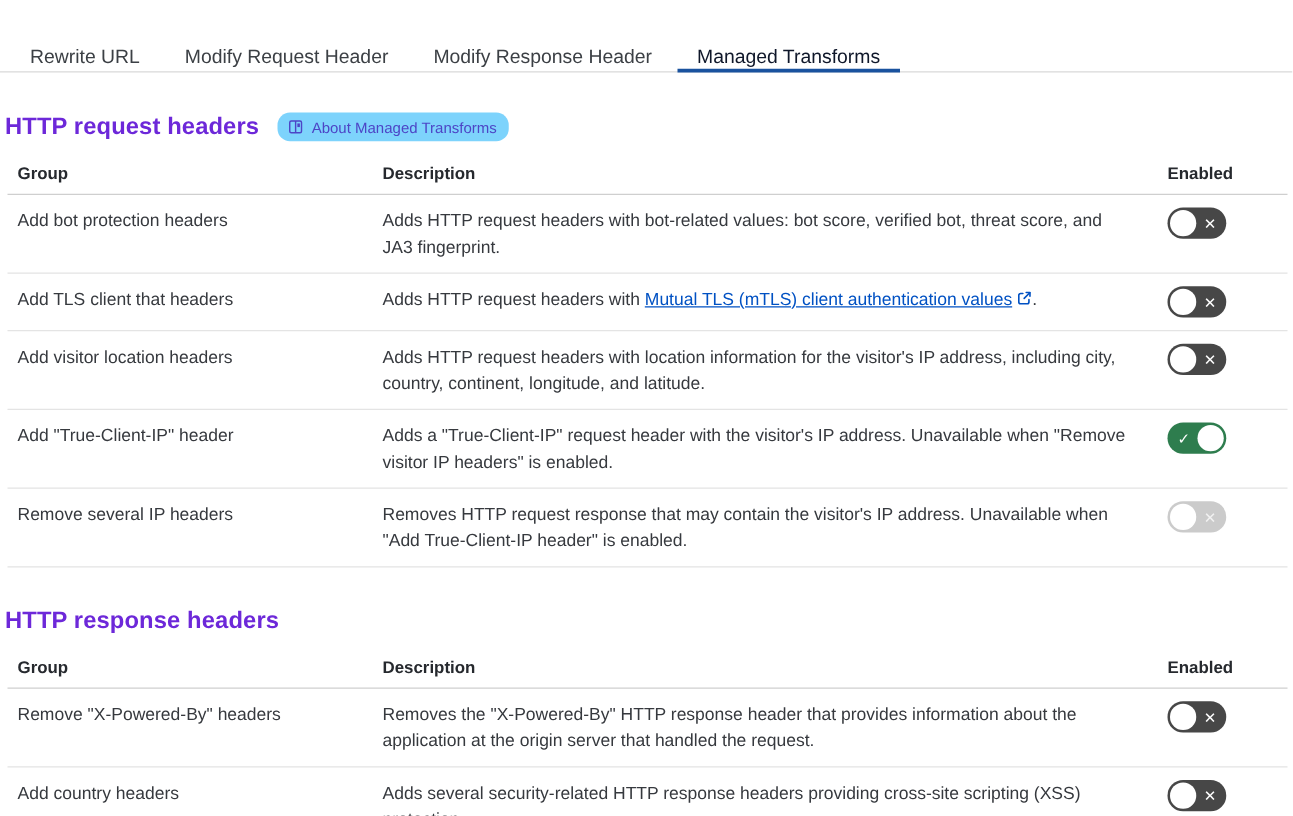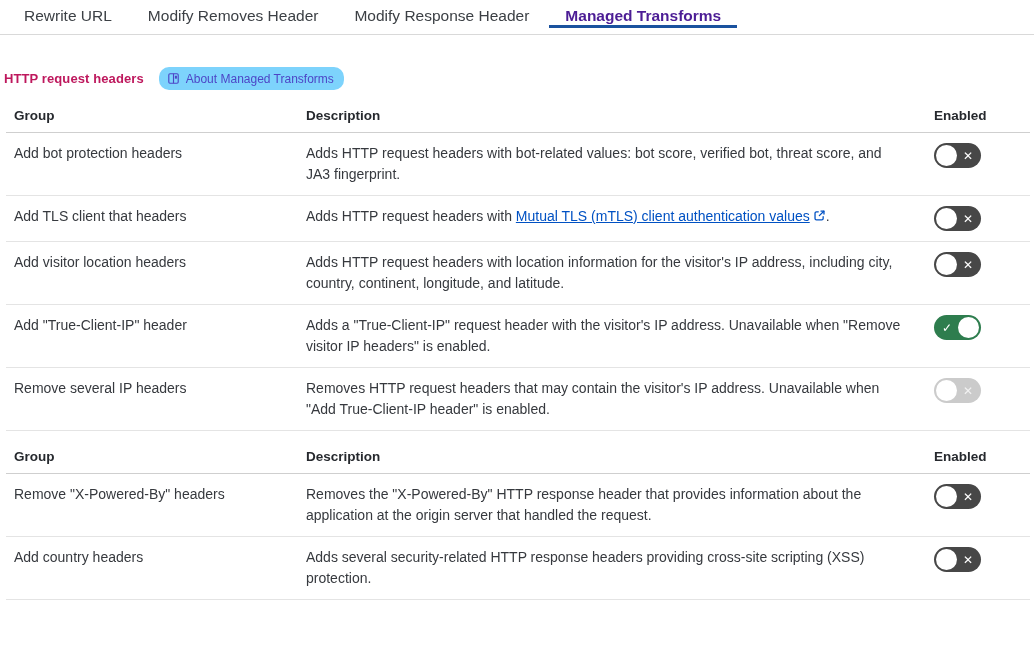--- a/index.html
+++ b/index.html
@@ -8,55 +8,55 @@
     font-family: "Liberation Sans", sans-serif;
     color: #36393e;
     width: 1034px;
     min-height: 653px;
     overflow-x: hidden;
   }
 
   
   .tabbar {
     display: flex;
-    align-items: center;
-    height: 35px;
+    align-items: flex-end;
+    height: 58px;
     border-bottom: 1px solid #d9d9d9;
     padding-left: 8px;
     gap: 4px;
   }
   .tab {
     background: none;
     border: none;
     border-bottom: 3px solid transparent;
     margin-bottom: -1px;
     font-family: inherit;
     font-size: 15.5px;
     color: #3c4045;
     padding: 0 16px;
     cursor: pointer;
     white-space: nowrap;
   }
   .tab.active {
-    font-weight: 700;
-    color: #4c1d95;
+    font-weight: 400;
+    color: #0f172a;
     border-bottom-color: #1a529e;
   }
 
   
   .section-head {
     display: flex;
     align-items: center;
     gap: 15px;
     margin: 32px 0 0 4px;
   }
   .section-heading {
-    font-size: 13px;
+    font-size: 19px;
     font-weight: 700;
-    color: #be185d;
+    color: #6d28d9;
     margin: 0;
     letter-spacing: 0.1px;
   }
   .badge {
     display: inline-flex;
     align-items: center;
     gap: 6px;
     background: #7dd3fc;
     color: #4d45c6;
     font-size: 12px;
@@ -130,21 +130,21 @@
   .toggle.on .check { display: block; }
   .toggle.disabled { background: #cbcbcb; cursor: default; }
   .toggle.disabled .knob { left: 2px; }
   .toggle.disabled .cross { color: #f2f2f2; }
 </style>
 </head>
 <body>
 
 <nav class="tabbar">
   <button class="tab">Rewrite URL</button>
-  <button class="tab">Modify Removes Header</button>
+  <button class="tab">Modify Request Header</button>
   <button class="tab">Modify Response Header</button>
   <button class="tab active">Managed Transforms</button>
 </nav>
 
 <main id="sections-root">
   <section>
     <div class="section-head">
       <h2 class="section-heading">HTTP request headers</h2>
       <a class="badge">
         <svg width="13" height="13" viewBox="0 0 16 16" fill="none" stroke="currentColor" stroke-width="1.4" stroke-linejoin="round">
@@ -209,34 +209,38 @@
       <button class="toggle on">
         <span class="glyph check">✓</span>
         <span class="knob"></span>
 
       </button>
     </div>
   </div>
 
   <div class="row">
     <div class="cell-group">Remove several IP headers</div>
-    <div class="cell-desc">Removes HTTP request headers that may contain the visitor's IP address. Unavailable when "Add True-Client-IP header" is enabled.</div>
+    <div class="cell-desc">Removes HTTP request response that may contain the visitor's IP address. Unavailable when "Add True-Client-IP header" is enabled.</div>
     <div class="cell-enabled">
       <button class="toggle disabled" disabled="">
 
         <span class="knob"></span>
         <span class="glyph cross">✕</span>
       </button>
     </div>
   </div>
 </div>
     </div>
   </section>
 
   <section>
+    <div class="section-head">
+      <h2 class="section-heading">HTTP response headers</h2>
+
+    </div>
     <div class="table">
       <div class="thead">
         <div class="cell-group col-group">Group</div>
         <div class="cell-desc col-desc">Description</div>
         <div class="cell-enabled col-enabled">Enabled</div>
       </div>
       <div class="tbody">
   <div class="row">
     <div class="cell-group">Remove "X-Powered-By" headers</div>
     <div class="cell-desc">Removes the "X-Powered-By" HTTP response header that provides information about the application at the origin server that handled the request.</div>

